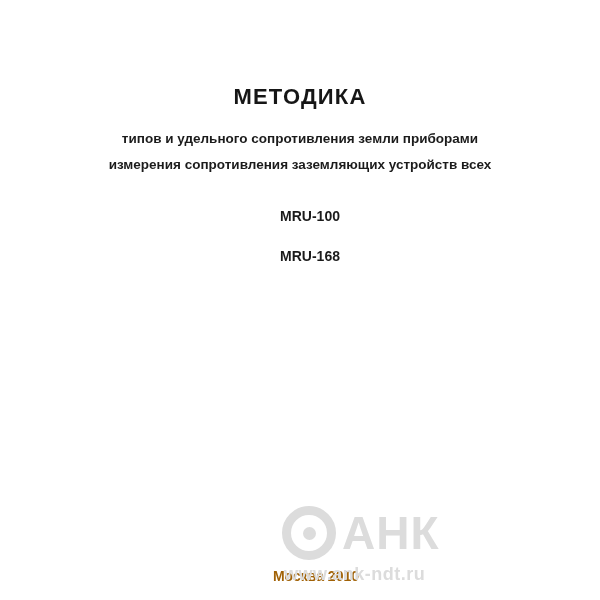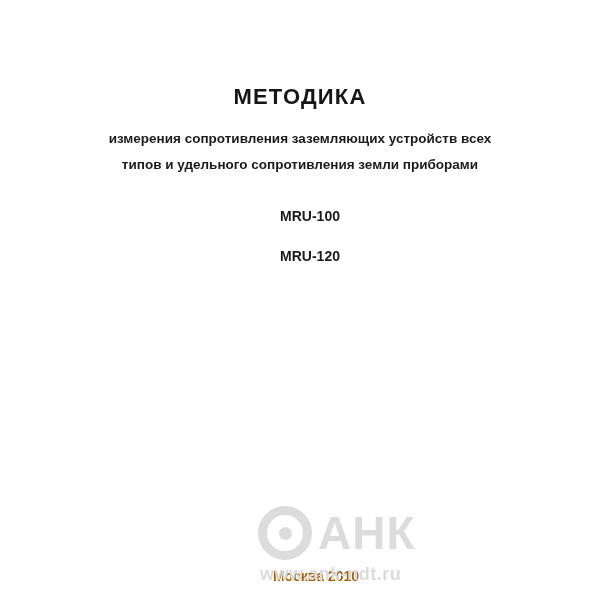--- a/index.html
+++ b/index.html
@@ -65,21 +65,21 @@
     text-align: center;
     font-size: 14px;
     font-weight: bold;
     color: #a16207;
     padding-left: 16px;
   }
 
   
   .watermark {
     position: absolute;
-    right: 24px;
+    right: 0;
     bottom: 4px;
     width: 290px;
     height: 90px;
     pointer-events: none;
     user-select: none;
   }
   .wm-logo {
     position: absolute;
     top: 0;
     left: 0;
@@ -124,27 +124,27 @@
   }
 </style>
 </head>
 <body>
 
 <div class="page">
 
   <div class="doc-title">МЕТОДИКА</div>
 
   <div class="subtitle">
+    <div>типов и удельного сопротивления земли приборами</div>
     <div>измерения сопротивления заземляющих устройств всех</div>
-    <div>типов и удельного сопротивления земли приборами</div>
   </div>
 
   <div class="models">
     <div class="model-line">MRU-100</div>
-    <div class="model-line">MRU-120</div>
+    <div class="model-line">MRU-168</div>
   </div>
 
   <div class="place-date">Москва 2010</div>
 
   <div class="watermark">
     <div class="wm-logo">
       <div class="wm-ring"></div>
       <div class="wm-letters">АНК</div>
     </div>
     <div class="wm-url">www.ank-ndt.ru</div>

